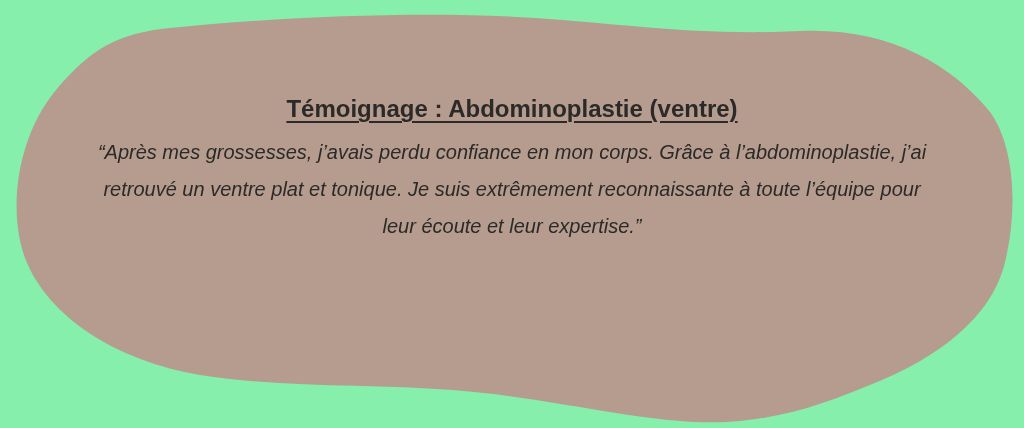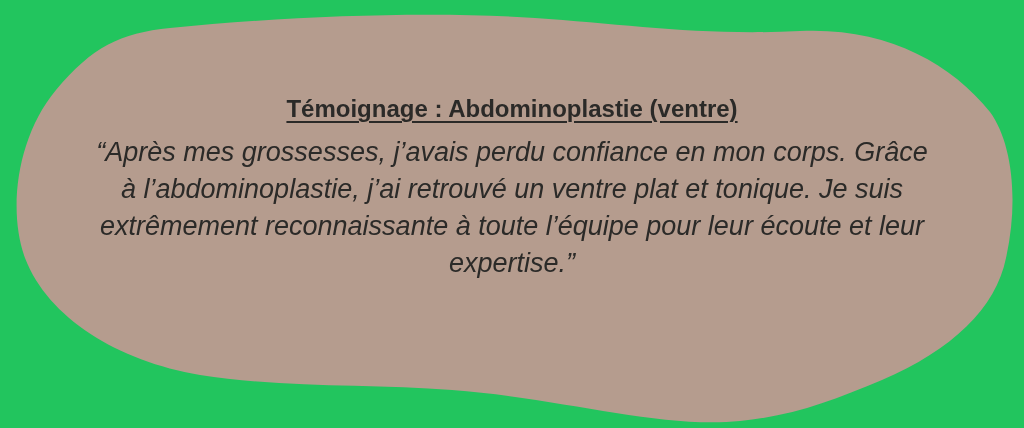--- a/index.html
+++ b/index.html
@@ -7,21 +7,21 @@
       width: 1024px;
       height: 428px;
       overflow: hidden;
       background: #ffffff;
       font-family: "Liberation Sans", sans-serif;
     }
     .stage {
       position: relative;
       width: 1024px;
       height: 428px;
-      background: #22c55e;
+      background: #86efac;
     }
     .blob-svg {
       position: absolute;
       top: 0;
       left: 0;
       width: 1024px;
       height: 428px;
       display: block;
     }
     .content {
@@ -37,21 +37,21 @@
       font-size: 24px;
       font-weight: bold;
       line-height: 30px;
       text-decoration: underline;
       text-decoration-thickness: 2px;
       text-underline-offset: 4px;
       margin-bottom: 10px;
       color: #2b2a28;
     }
     .quote {
-      font-size: 27px;
+      font-size: 20px;
       font-style: italic;
       line-height: 37px;
       max-width: 846px;
       margin: 0 auto;
       color: #2b2a28;
     }
     .attribution {
       font-size: 23px;
       font-style: normal;
       line-height: 37px;

